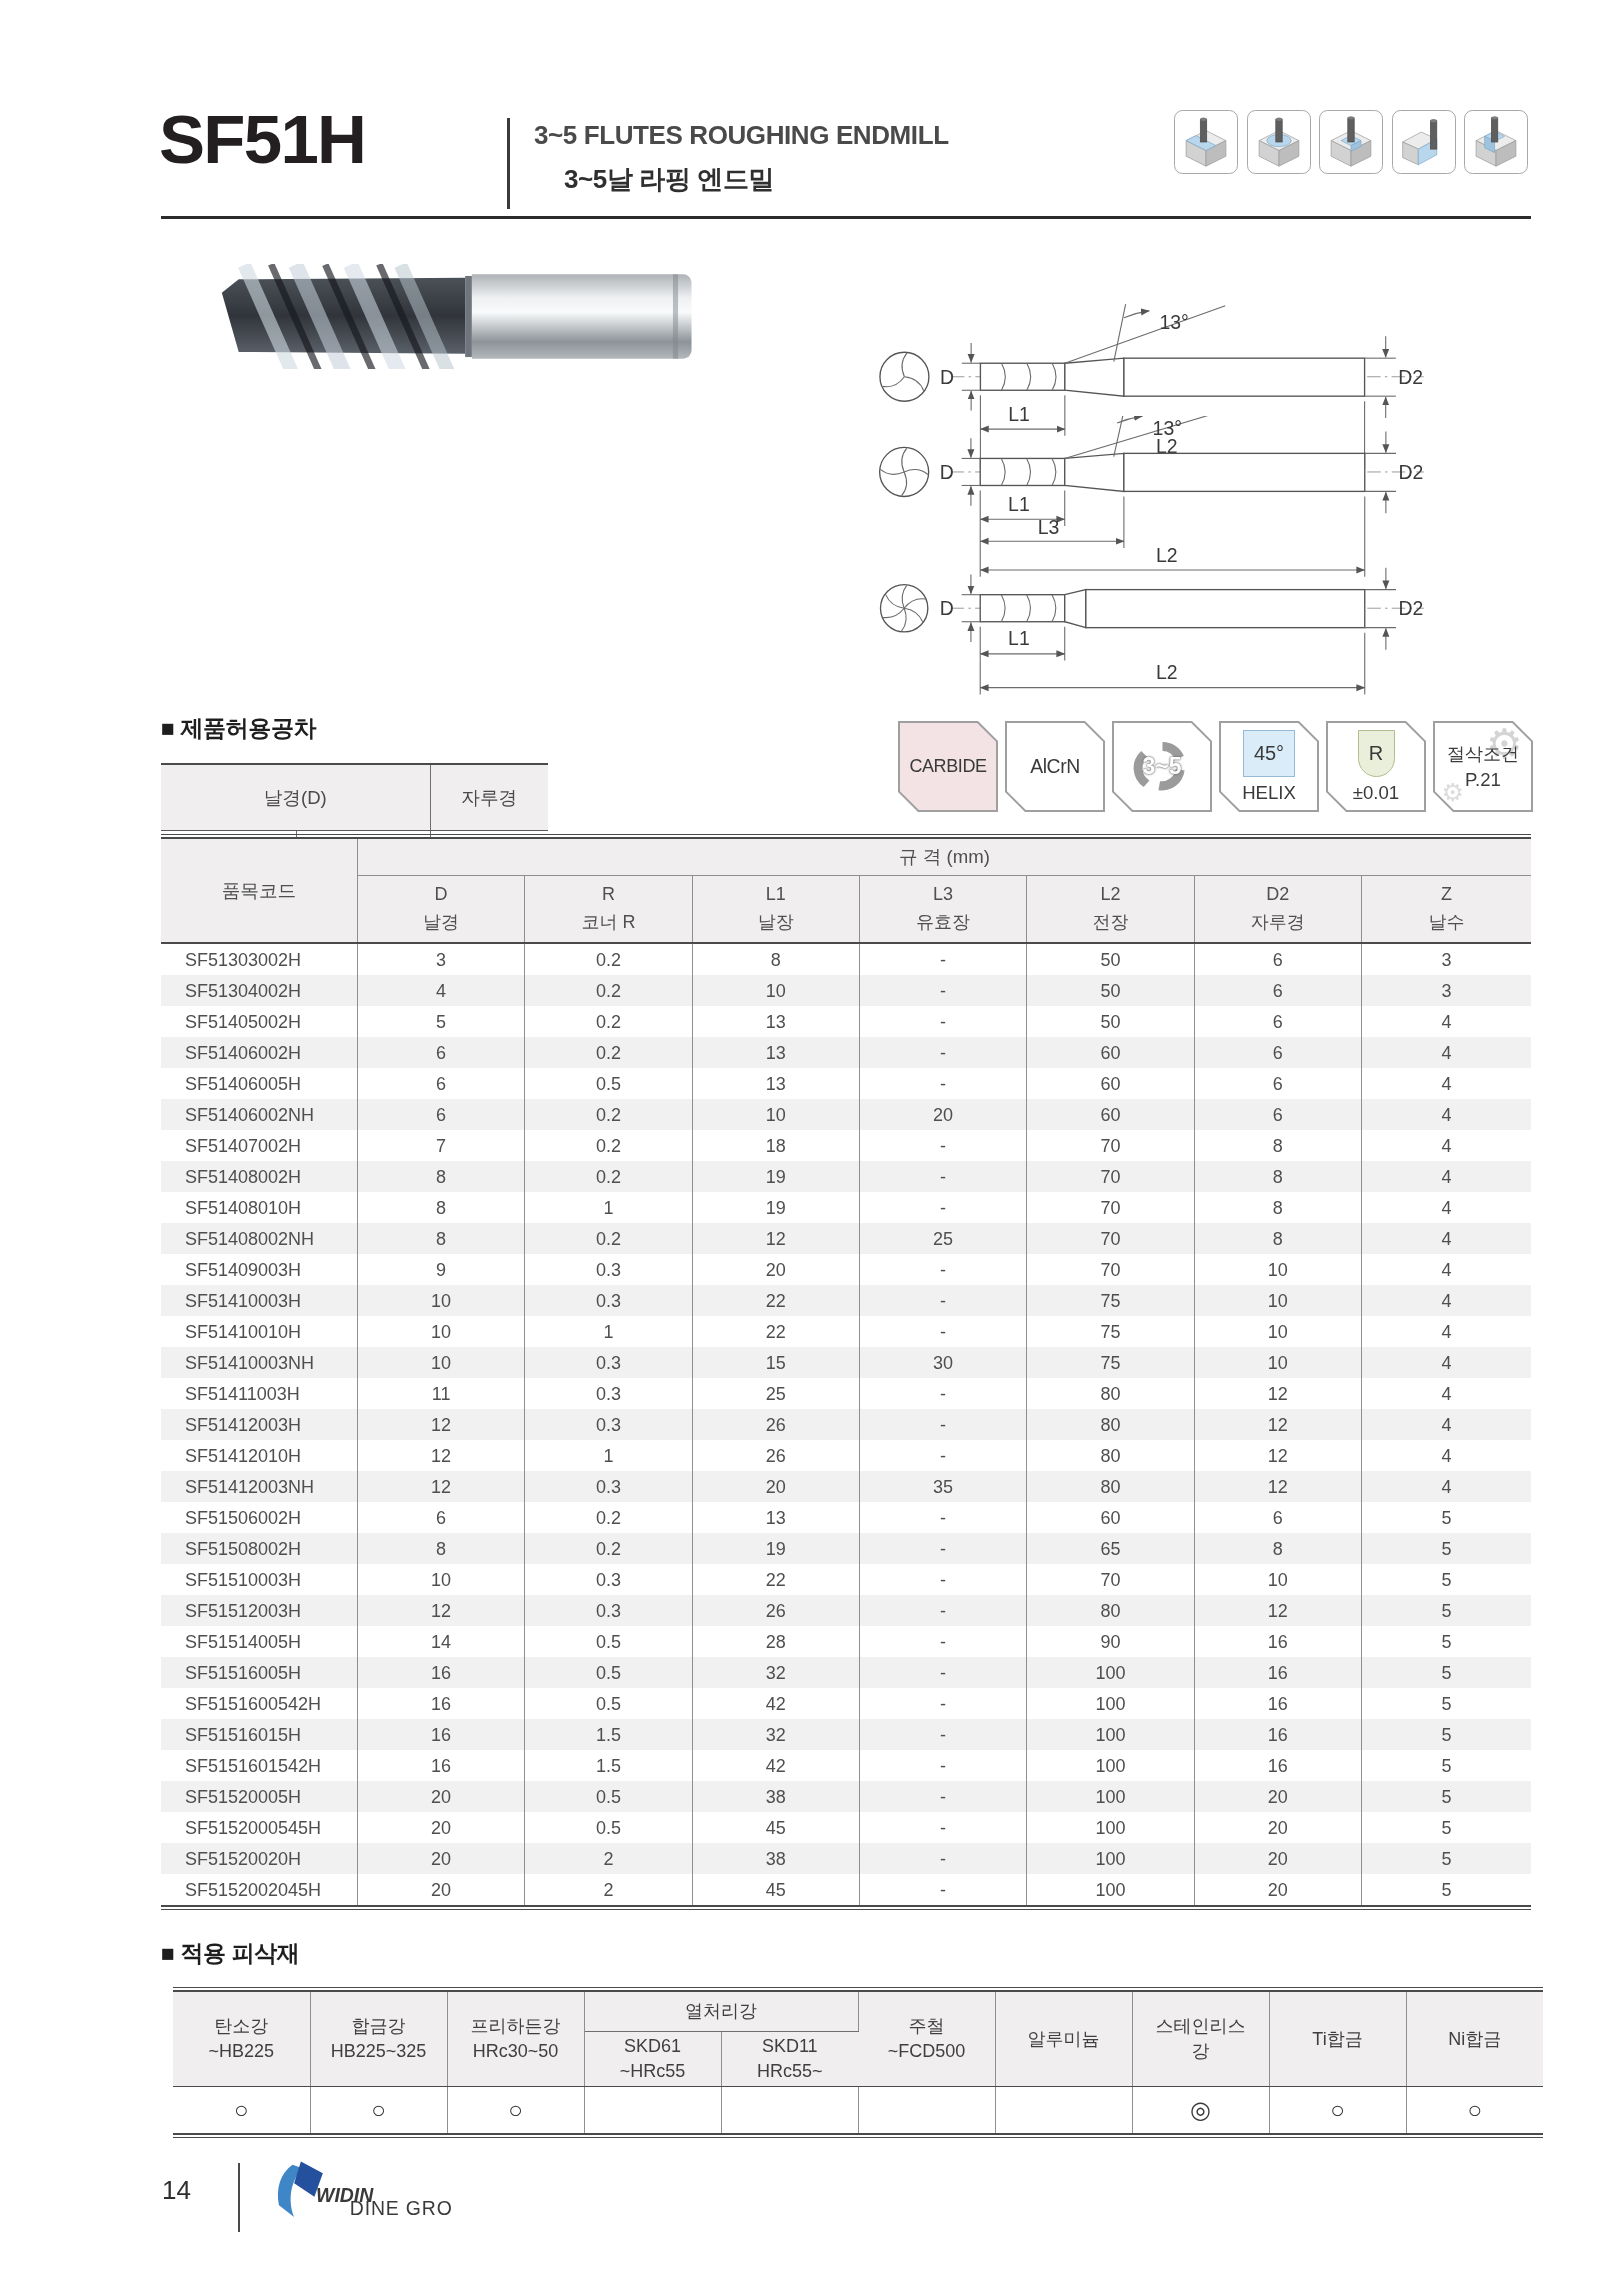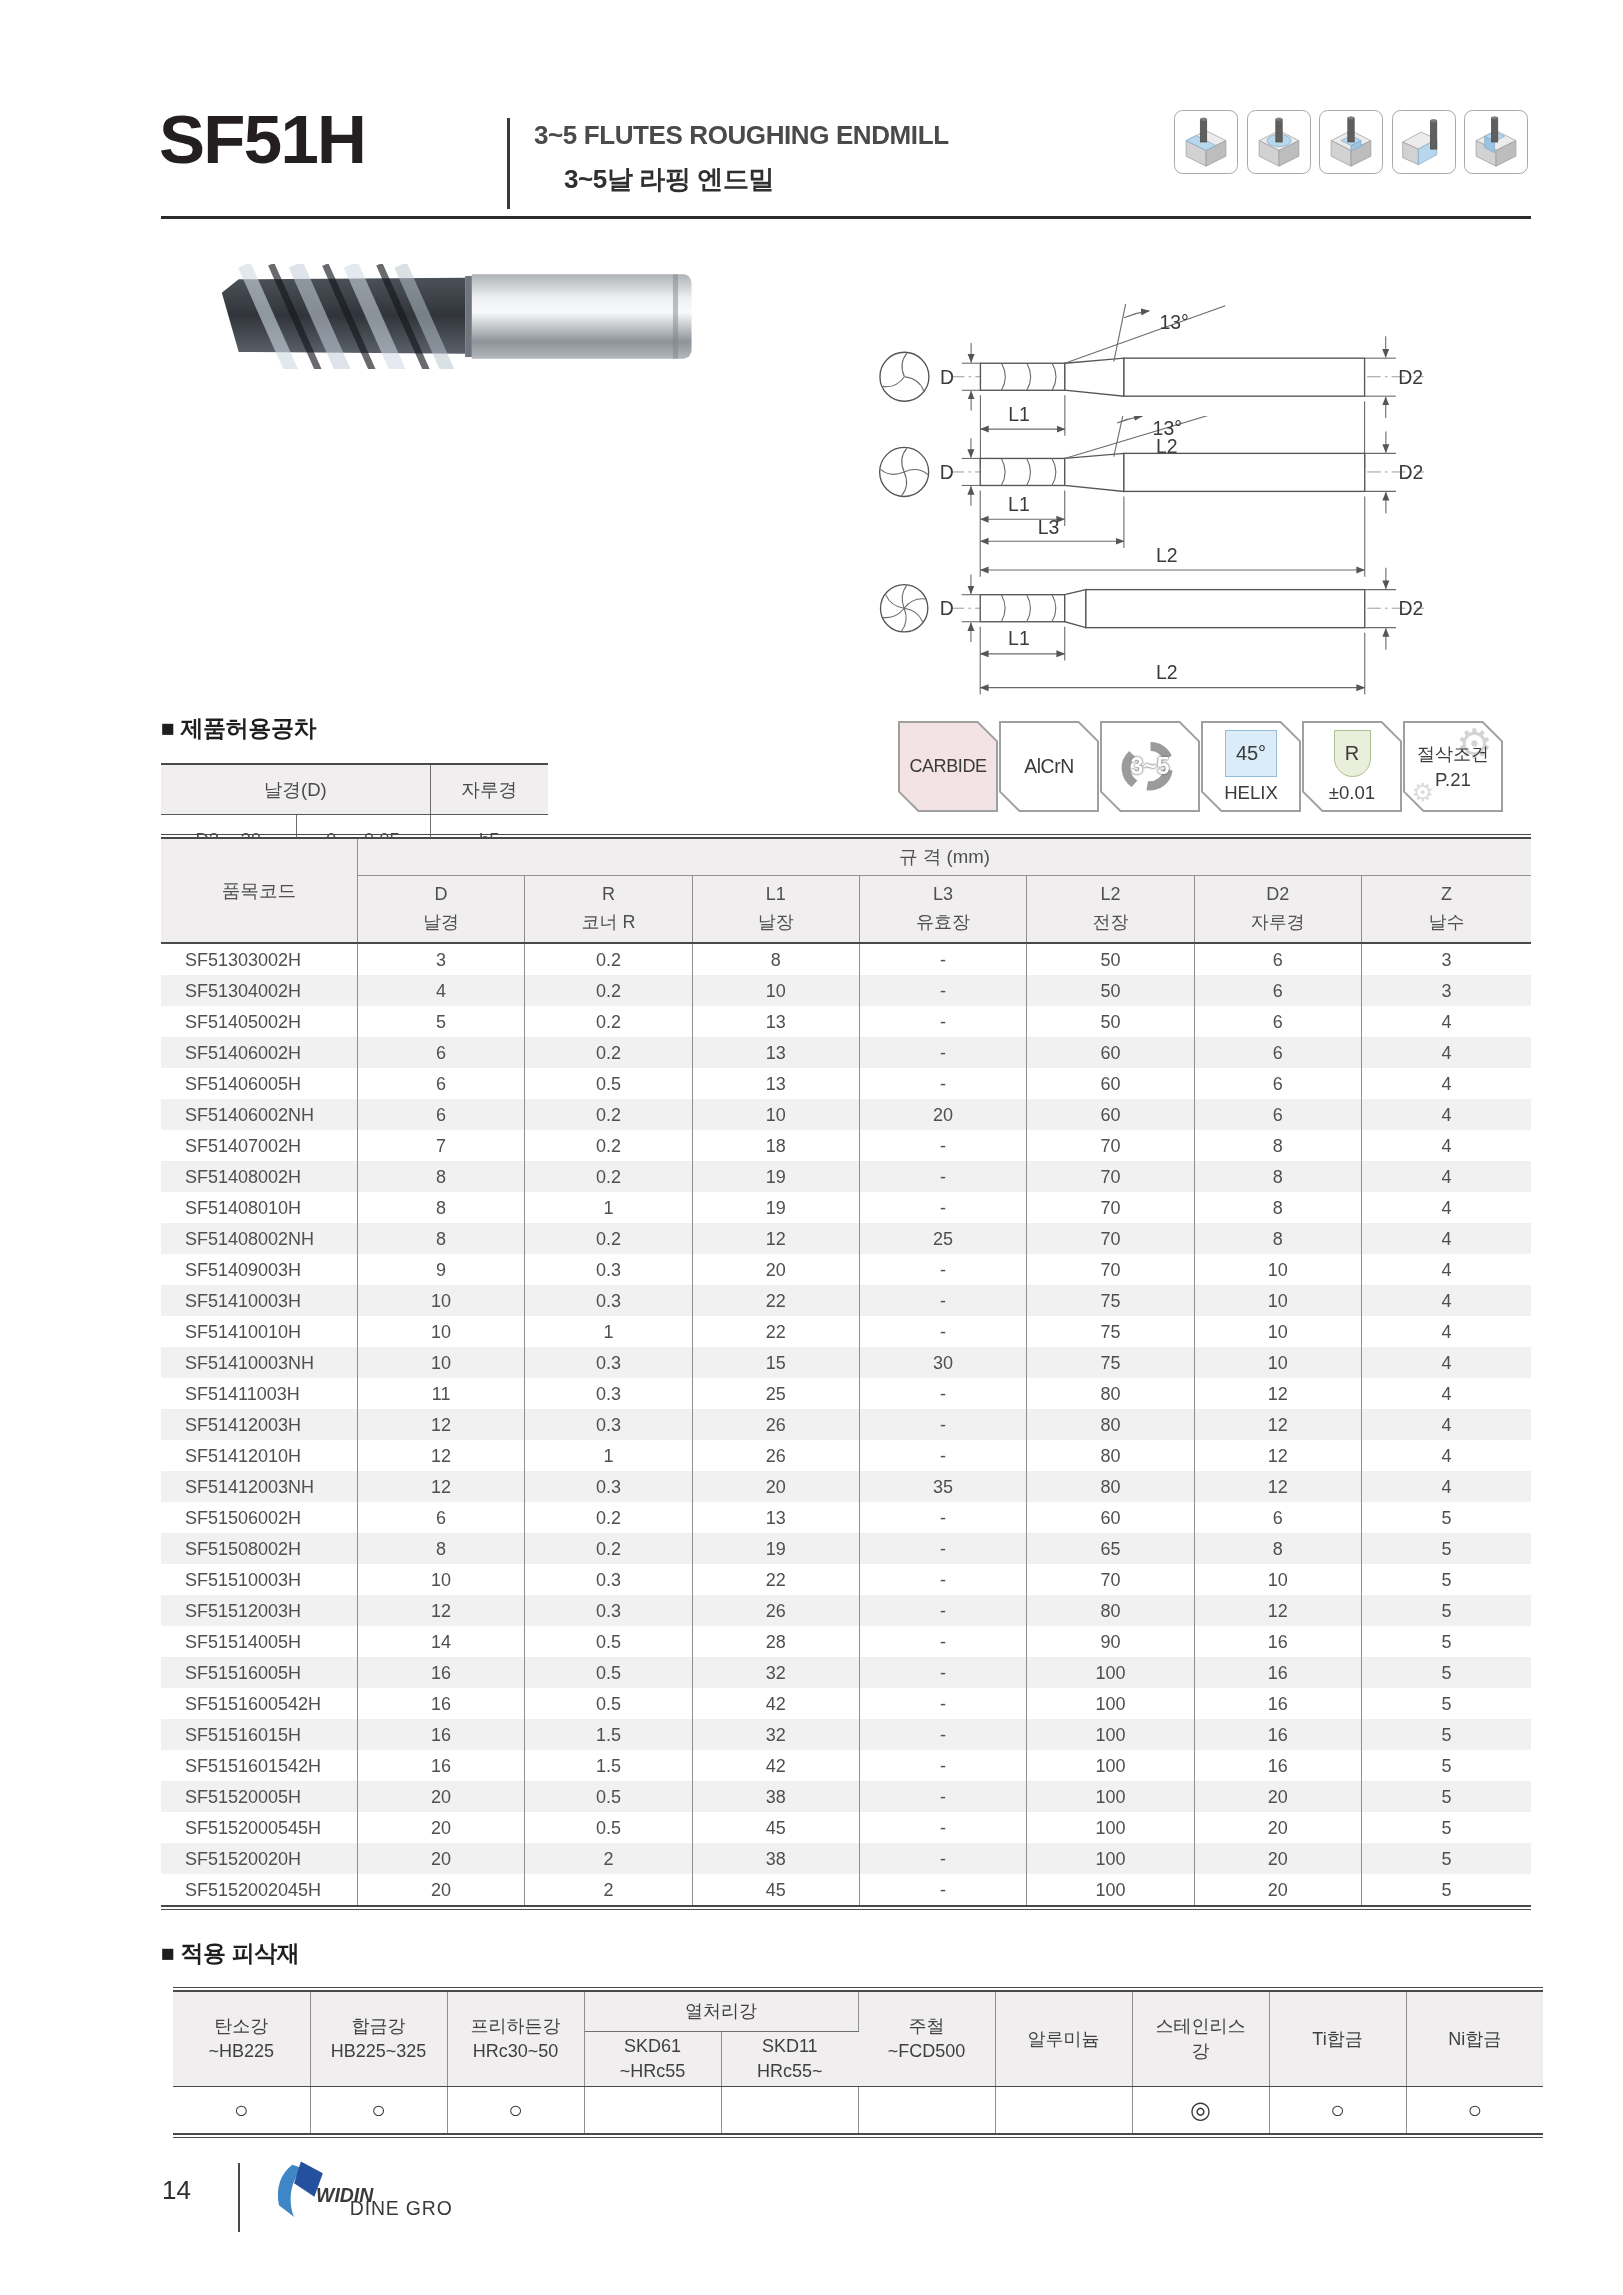--- a/index.html
+++ b/index.html
@@ -20,27 +20,27 @@
   
   svg text{font-family:"Liberation Sans",sans-serif;font-size:23px;fill:#3a3a3a;}
   .thin{stroke:#6b6b6b;stroke-width:1.3;fill:none;}
   .prof{stroke:#555;stroke-width:1.6;fill:#fff;}
   .cl{stroke:#888;stroke-width:1;stroke-dasharray:16 5 3 5;fill:none;}
 
   
   .sec-head{font-size:23px;font-weight:700;color:#1e1e1e;letter-spacing:-0.4px;}
   #tol-table{left:161px;top:763px;width:387px;border-collapse:collapse;table-layout:fixed;
              font-size:18.6px;color:#4a4a4a;}
-  #tol-table th,#tol-table td{font-weight:400;height:33px;text-align:center;padding:8px;}
+  #tol-table th,#tol-table td{font-weight:400;height:33px;text-align:center;padding:16px;}
   #tol-table thead th{background:#f0eeee;border-bottom:1.3px solid #5a5a5a;}
   #tol-table{border-top:2.1px solid #4a4a4a;border-bottom:2.1px solid #4a4a4a;}
   .vline-l{border-left:0.8px solid #6e6e6e;}
 
   
-  #badges{left:898px;top:721px;display:flex;gap:1px;}
+  #badges{left:898px;top:721px;display:flex;gap:7px;}
   .badge{width:100px;height:91px;background:#9f9f9f;padding:1.7px;box-sizing:border-box;
          clip-path:polygon(0 0,calc(100% - 20px) 0,100% 20px,100% 100%,20px 100%,0 calc(100% - 20px));}
   .badge-in{width:100%;height:100%;background:#fff;display:flex;flex-direction:column;
             align-items:center;justify-content:center;position:relative;
             clip-path:polygon(0 0,calc(100% - 19.4px) 0,100% 19.4px,100% 100%,19.4px 100%,0 calc(100% - 19.4px));}
   .badge-label{font-size:18px;color:#3a3a3a;letter-spacing:-0.4px;}
   .badge-top-box{width:52px;height:47px;display:flex;align-items:center;justify-content:center;
                  font-size:20px;color:#3a3a3a;margin-bottom:5px;box-sizing:border-box;}
   .badge-bot{font-size:18.6px;color:#3a3a3a;}
   .swirl-wrap{position:relative;width:100%;height:100%;display:flex;align-items:center;justify-content:center;}

